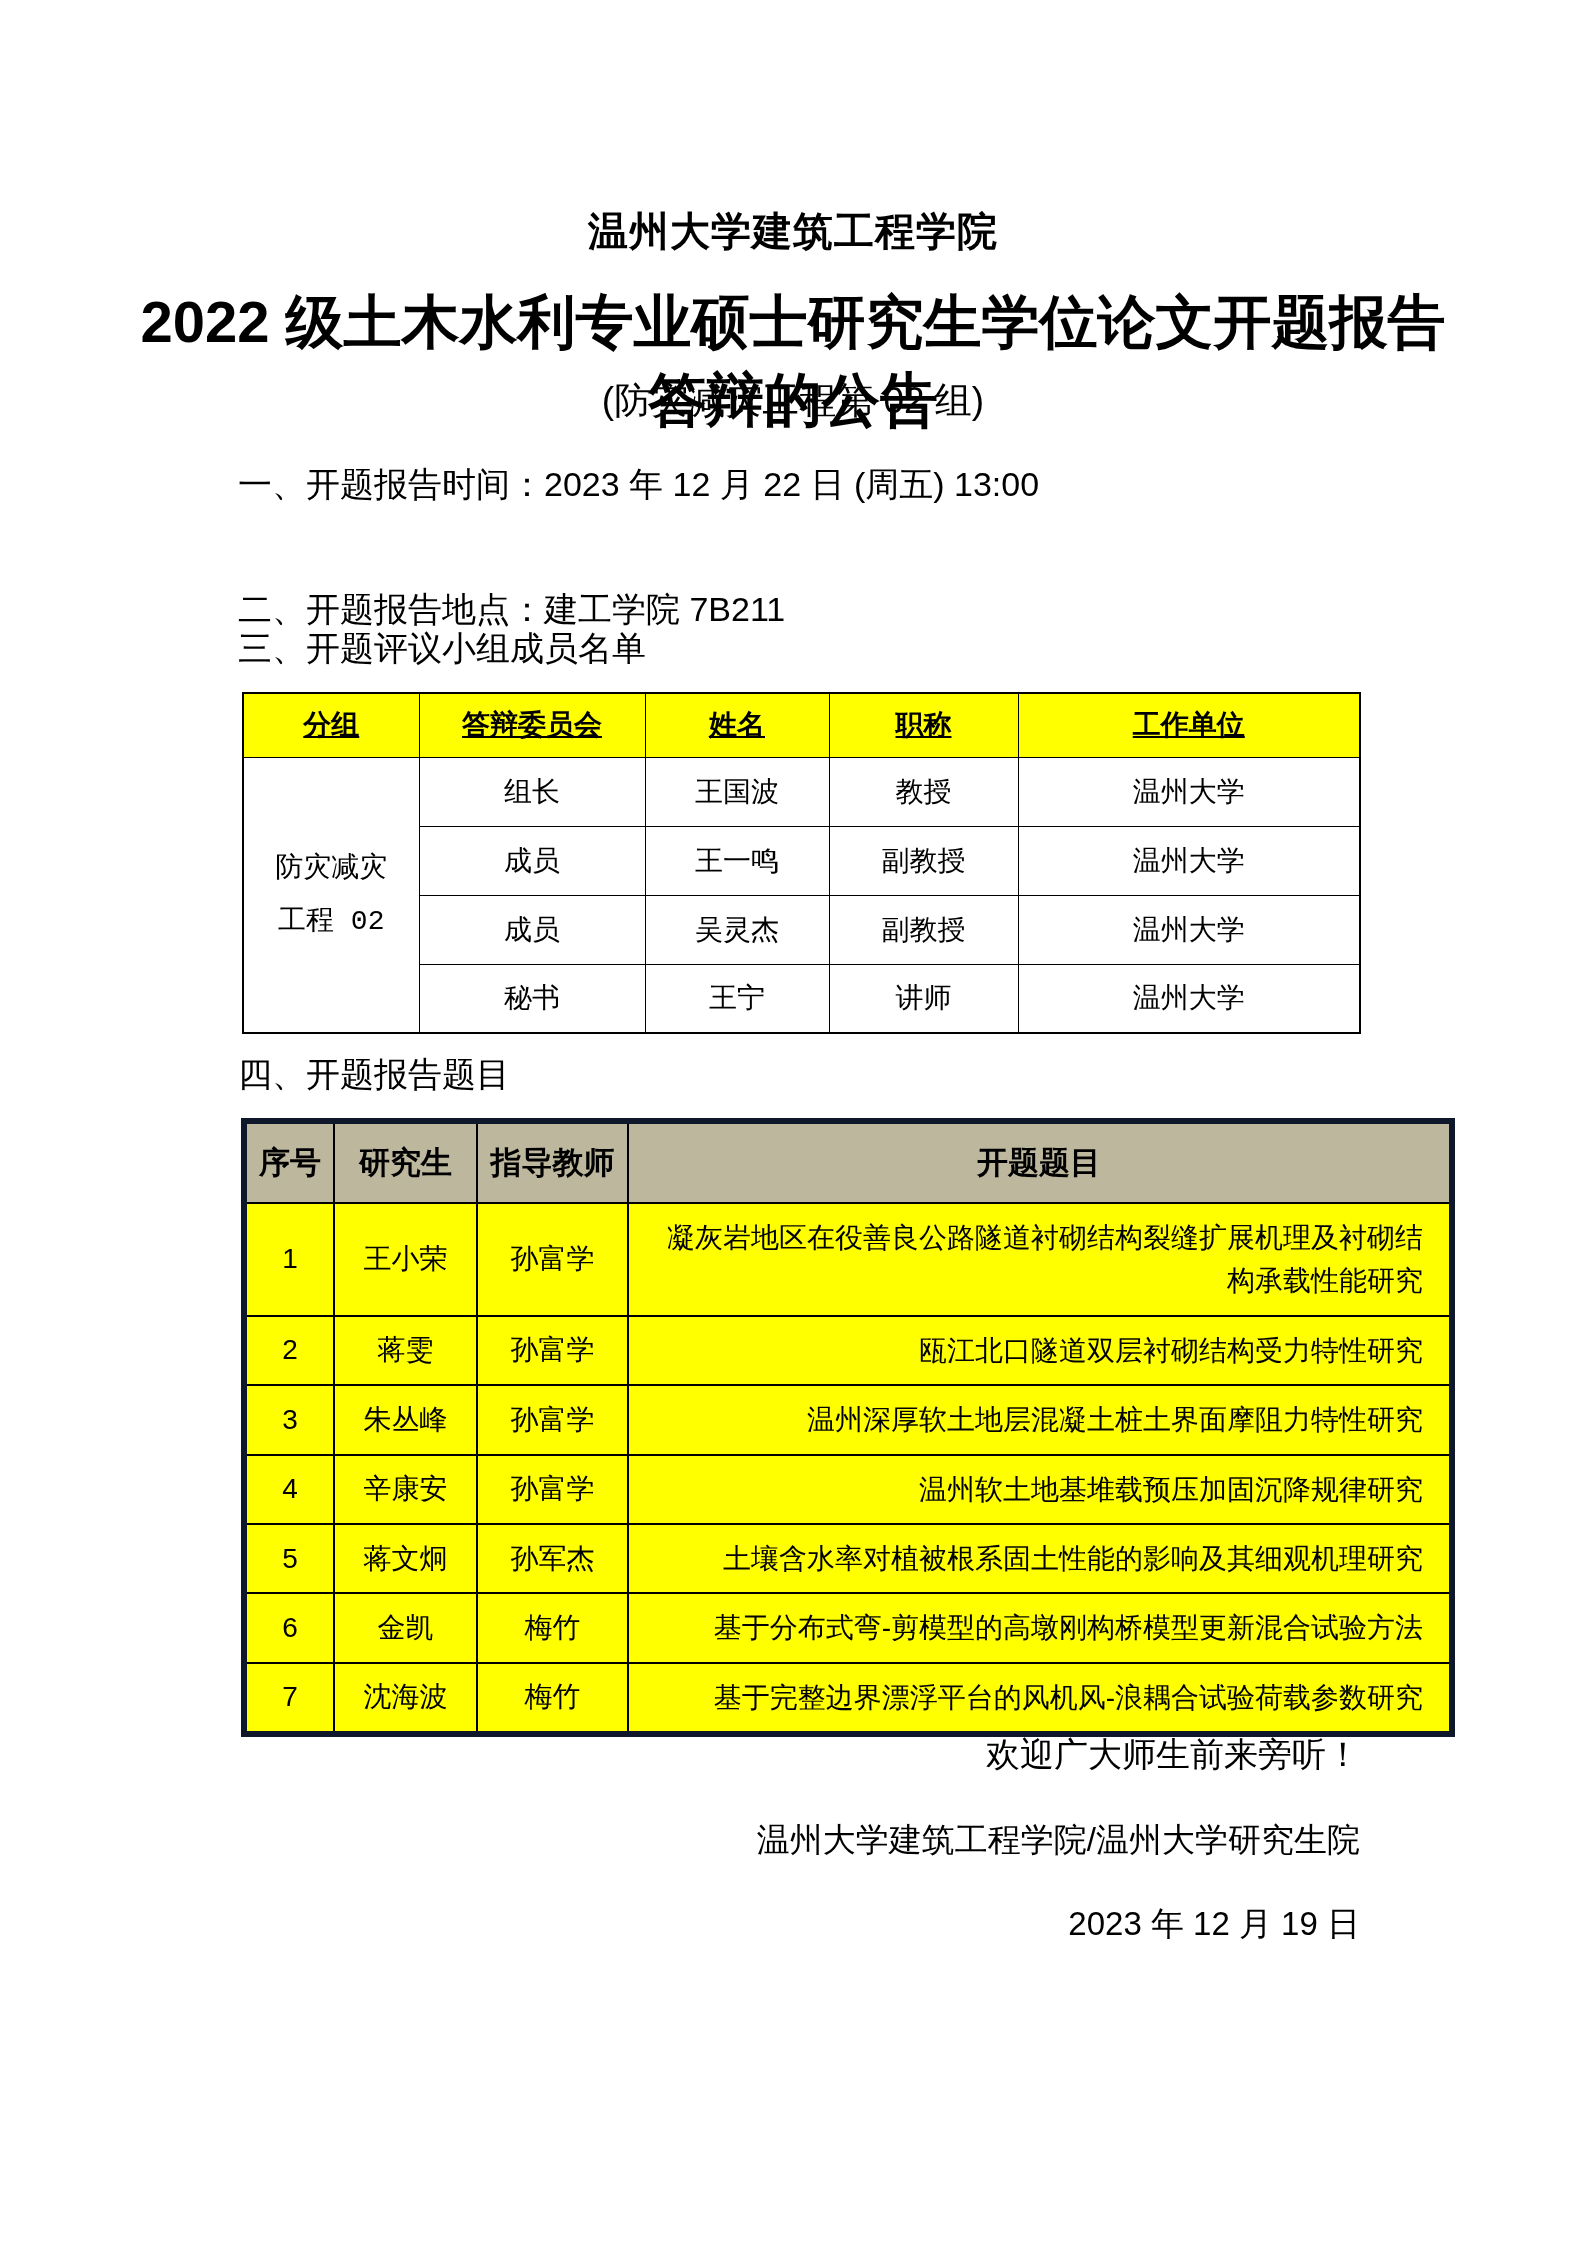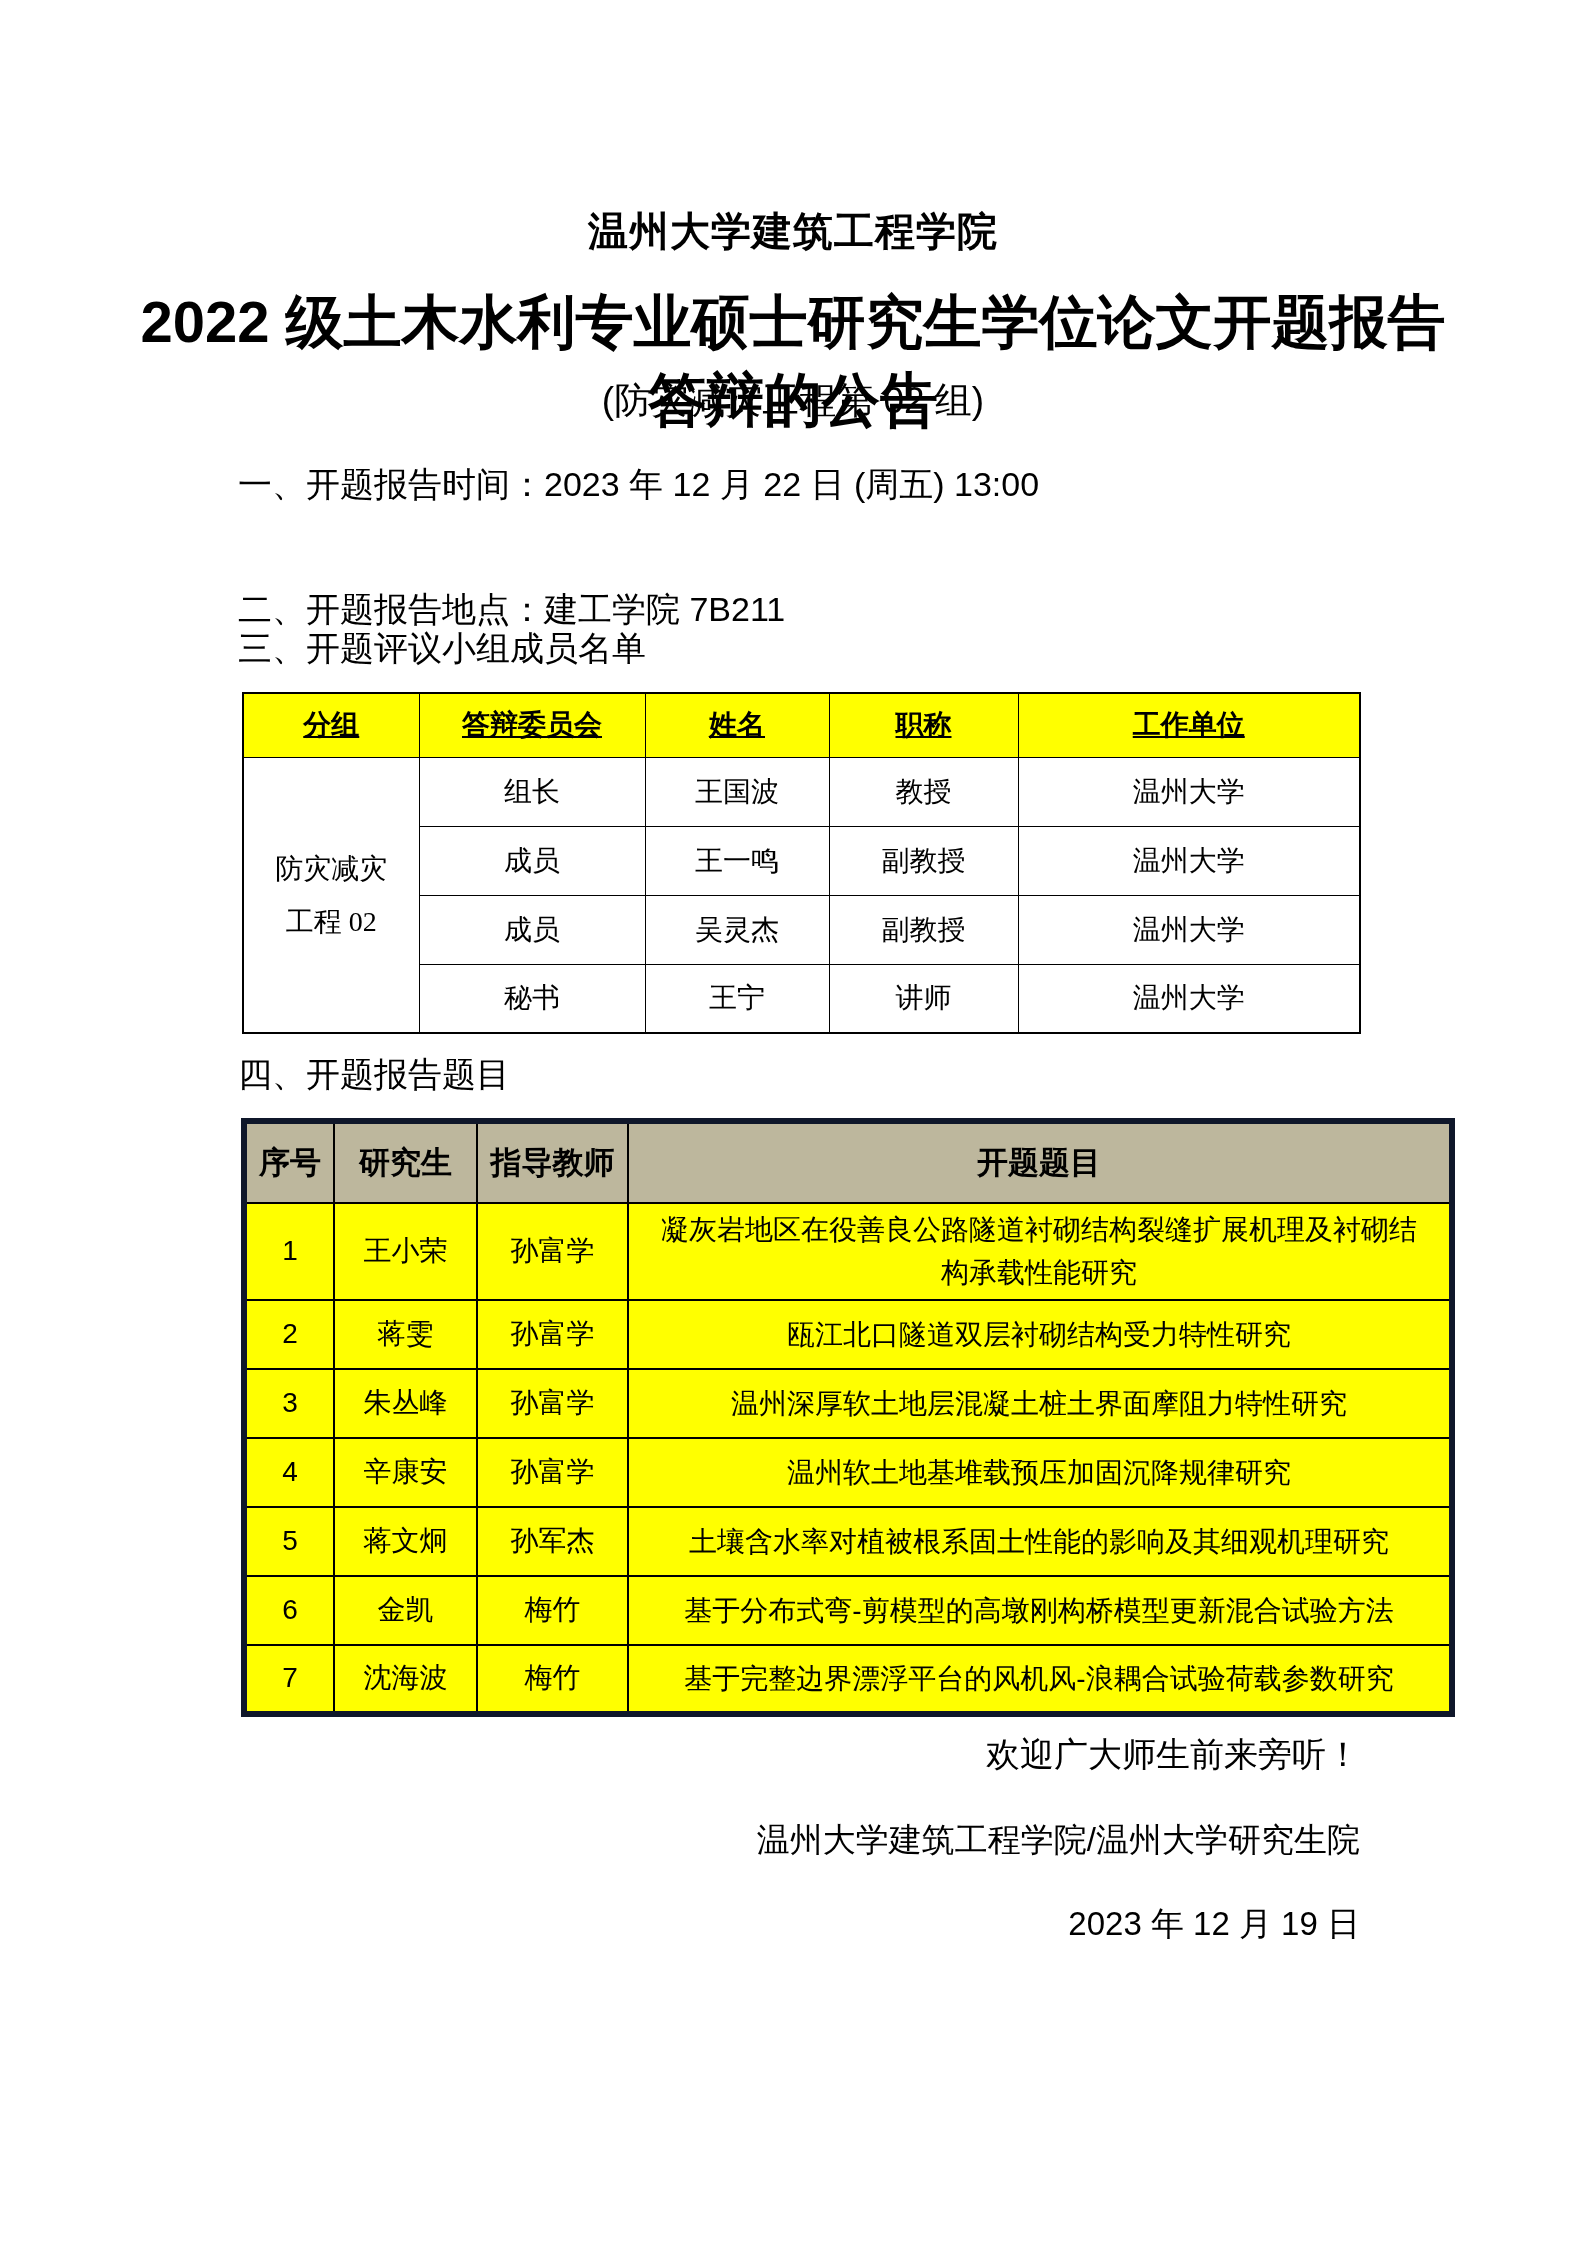--- a/index.html
+++ b/index.html
@@ -37,39 +37,39 @@
     font-family: "Liberation Serif", serif;
     font-size: 28px;
     border: 2px solid #000;
   }
   .committee-table th, .committee-table td { border: 1px solid #000; }
   .committee-table thead th {
     background: var(--highlight-yellow, #ffff00);
     height: 64px; font-weight: 700; text-decoration: underline;
   }
   .committee-table tbody td { height: 69px; background: #ffffff; font-weight: 400; }
-  .group-cell { white-space: pre-line; line-height: 1.9; }
+  .group-cell { white-space: pre-line; line-height: 1.9; font-family: Liberation Mono, monospace; }
 
   
   .topics-table {
     top: 1118px; left: 241px; width: 1208px;
     font-size: 28px;
     border: 6px solid #0f172a;
   }
   .topics-table th, .topics-table td { border: 2px solid #000; }
   .topics-table thead th {
     background: var(--header-tan, #bdb79d);
     height: 82px; font-size: 31px; font-weight: 700;
   }
   .topics-table tbody td {
     background: var(--highlight-yellow, #ffff00);
     height: 69px; font-weight: 400;
   }
   .topics-table tbody tr.row-tall td { height: 94px; }
-  .topic-cell { padding: 4px 26px; line-height: 1.55; }
+  .topic-cell { padding: 12px 26px; line-height: 1.55; text-align: right; }
 
   
   .fline { left: 242px; width: 1118px; text-align: right; }
   .f-welcome { top: 1732px; font-size: 34px; }
   .f-org     { top: 1818px; font-size: 33px; }
   .f-date    { top: 1902px; font-size: 33px; }
 </style>
 </head>
 <body>
 

